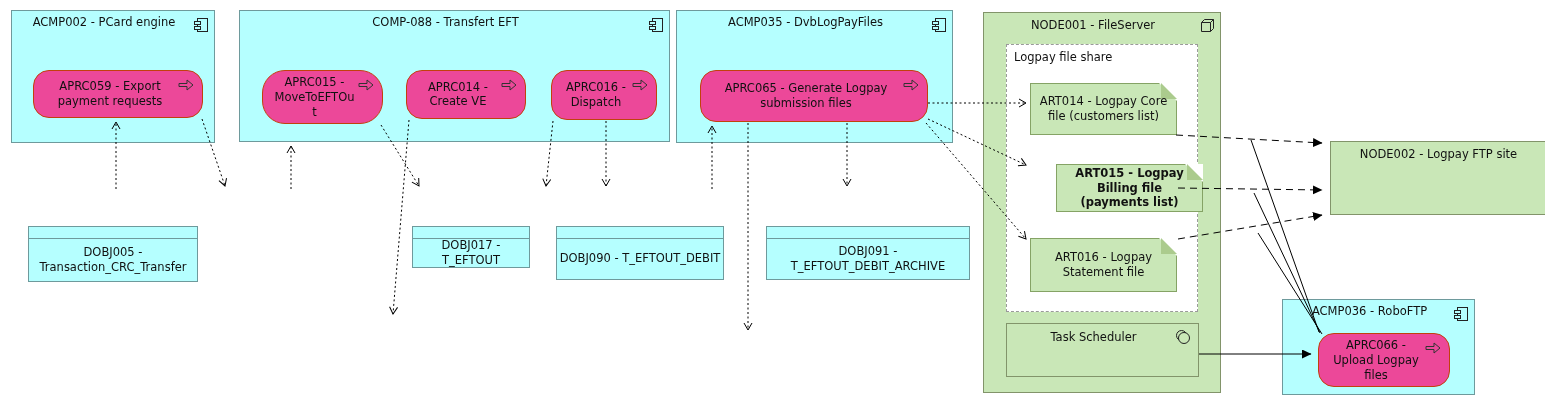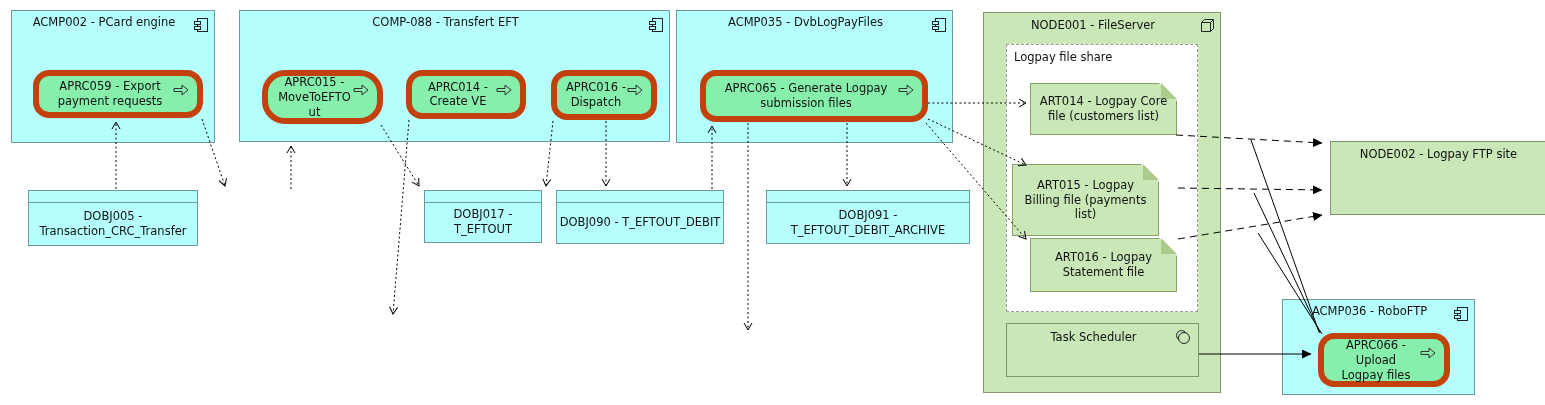--- a/index.html
+++ b/index.html
@@ -7,26 +7,26 @@
     position:relative; width:1545px; height:405px; background:#ffffff;
     font-family:"DejaVu Sans","Liberation Sans",sans-serif;
     font-size:11.5px; line-height:1.3; color:#111;
   }
   .el { position:absolute; box-sizing:border-box; }
   
   .comp  { background:#b5ffff; border:1px solid #6e9a9c; }
   .comp .hdr { position:absolute; top:4px; left:4px; right:22px; text-align:center; }
   .cicon { position:absolute; top:6px; right:5px; width:16px; height:16px; }
   
-  .proc { background:#86efac; border:6px solid #c2410c; border-radius:16px;padding-left:44px; }
+  .proc { background:#ec4899; border:1px solid #c2410c; border-radius:16px;padding-left:44px; }
   .proc .lbl { position:absolute; top:50%; transform:translateY(-50%);
                left:10px; right:26px; text-align:center; overflow-wrap:break-word; }
   .picon { position:absolute; top:8px; right:8px; width:16px; height:12px; }
   
-  .dobj { background:#b5ffff; border:1px solid #6e9a9c; }
+  .dobj { background:#b5ffff; border:1px solid #6e9a9c;margin-top:36px; }
   .dobj .strip { position:absolute; top:0; left:0; right:0; height:11px;
                  border-bottom:1px solid #6e9a9c; }
   .dobj .lbl { position:absolute; top:11px; bottom:0; left:2px; right:2px;
                display:flex; align-items:center; justify-content:center; text-align:center; }
   
   .node { background:#c9e7b7; border:1px solid #82946a; }
   .node .hdr { position:absolute; top:5px; left:6px; right:24px; text-align:center; }
   
   .group { background:#ffffff; border:1px dashed #9a9a9a; }
   .group .hdr { position:absolute; top:5px; left:7px; text-align:left; }
@@ -56,21 +56,21 @@
     </svg>
   </div>
 
   <div class="el group" style="left:1006px;top:44px;width:192px;height:268px;">
     <div class="hdr">Logpay file share</div>
   </div>
 
   <div class="el art" style="left:1030px;top:83px;width:147px;height:52px;">
     <div class="lbl">ART014 - Logpay Core file (customers list)</div>
   </div>
-  <div class="el art" style="left:1012px;top:164px;width:147px;height:72px;">
+  <div class="el art" style="left:1056px;top:164px;width:147px;height:48px;font-weight:bold;">
     <div class="lbl">ART015 - Logpay Billing file (payments list)</div>
   </div>
   <div class="el art" style="left:1030px;top:238px;width:147px;height:54px;">
     <div class="lbl">ART016 - Logpay Statement file</div>
   </div>
 
   <div class="el node" style="left:1006px;top:323px;width:193px;height:54px;">
     <div class="hdr" style="top:6px;">Task Scheduler</div>
     <svg class="icon" style="top:5px;right:6px;" width="18" height="17" viewBox="0 0 18 17">
       <circle cx="7.5" cy="6.5" r="5" fill="none" stroke="#222"></circle>
@@ -155,21 +155,21 @@
     <div class="lbl">APRC066 - Upload Logpay files</div>
     <svg class="picon" viewBox="0 0 16 12">
       <path d="M1 4.5 H9 V1 L15 6 L9 11 V7.5 H1 Z" fill="none" stroke="#333"></path>
     </svg>
   </div>
 
   <div class="el dobj" style="left:28px;top:190px;width:170px;height:56px;">
     <div class="strip"></div>
     <div class="lbl">DOBJ005 - Transaction_CRC_Transfer</div>
   </div>
-  <div class="el dobj" style="left:424px;top:190px;width:118px;height:53px;">
+  <div class="el dobj" style="left:412px;top:190px;width:118px;height:42px;">
     <div class="strip"></div>
     <div class="lbl">DOBJ017 - T_EFTOUT</div>
   </div>
   <div class="el dobj" style="left:556px;top:190px;width:168px;height:54px;">
     <div class="strip"></div>
     <div class="lbl">DOBJ090 - T_EFTOUT_DEBIT</div>
   </div>
   <div class="el dobj" style="left:766px;top:190px;width:204px;height:54px;">
     <div class="strip"></div>
     <div class="lbl">DOBJ091 - T_EFTOUT_DEBIT_ARCHIVE</div>

